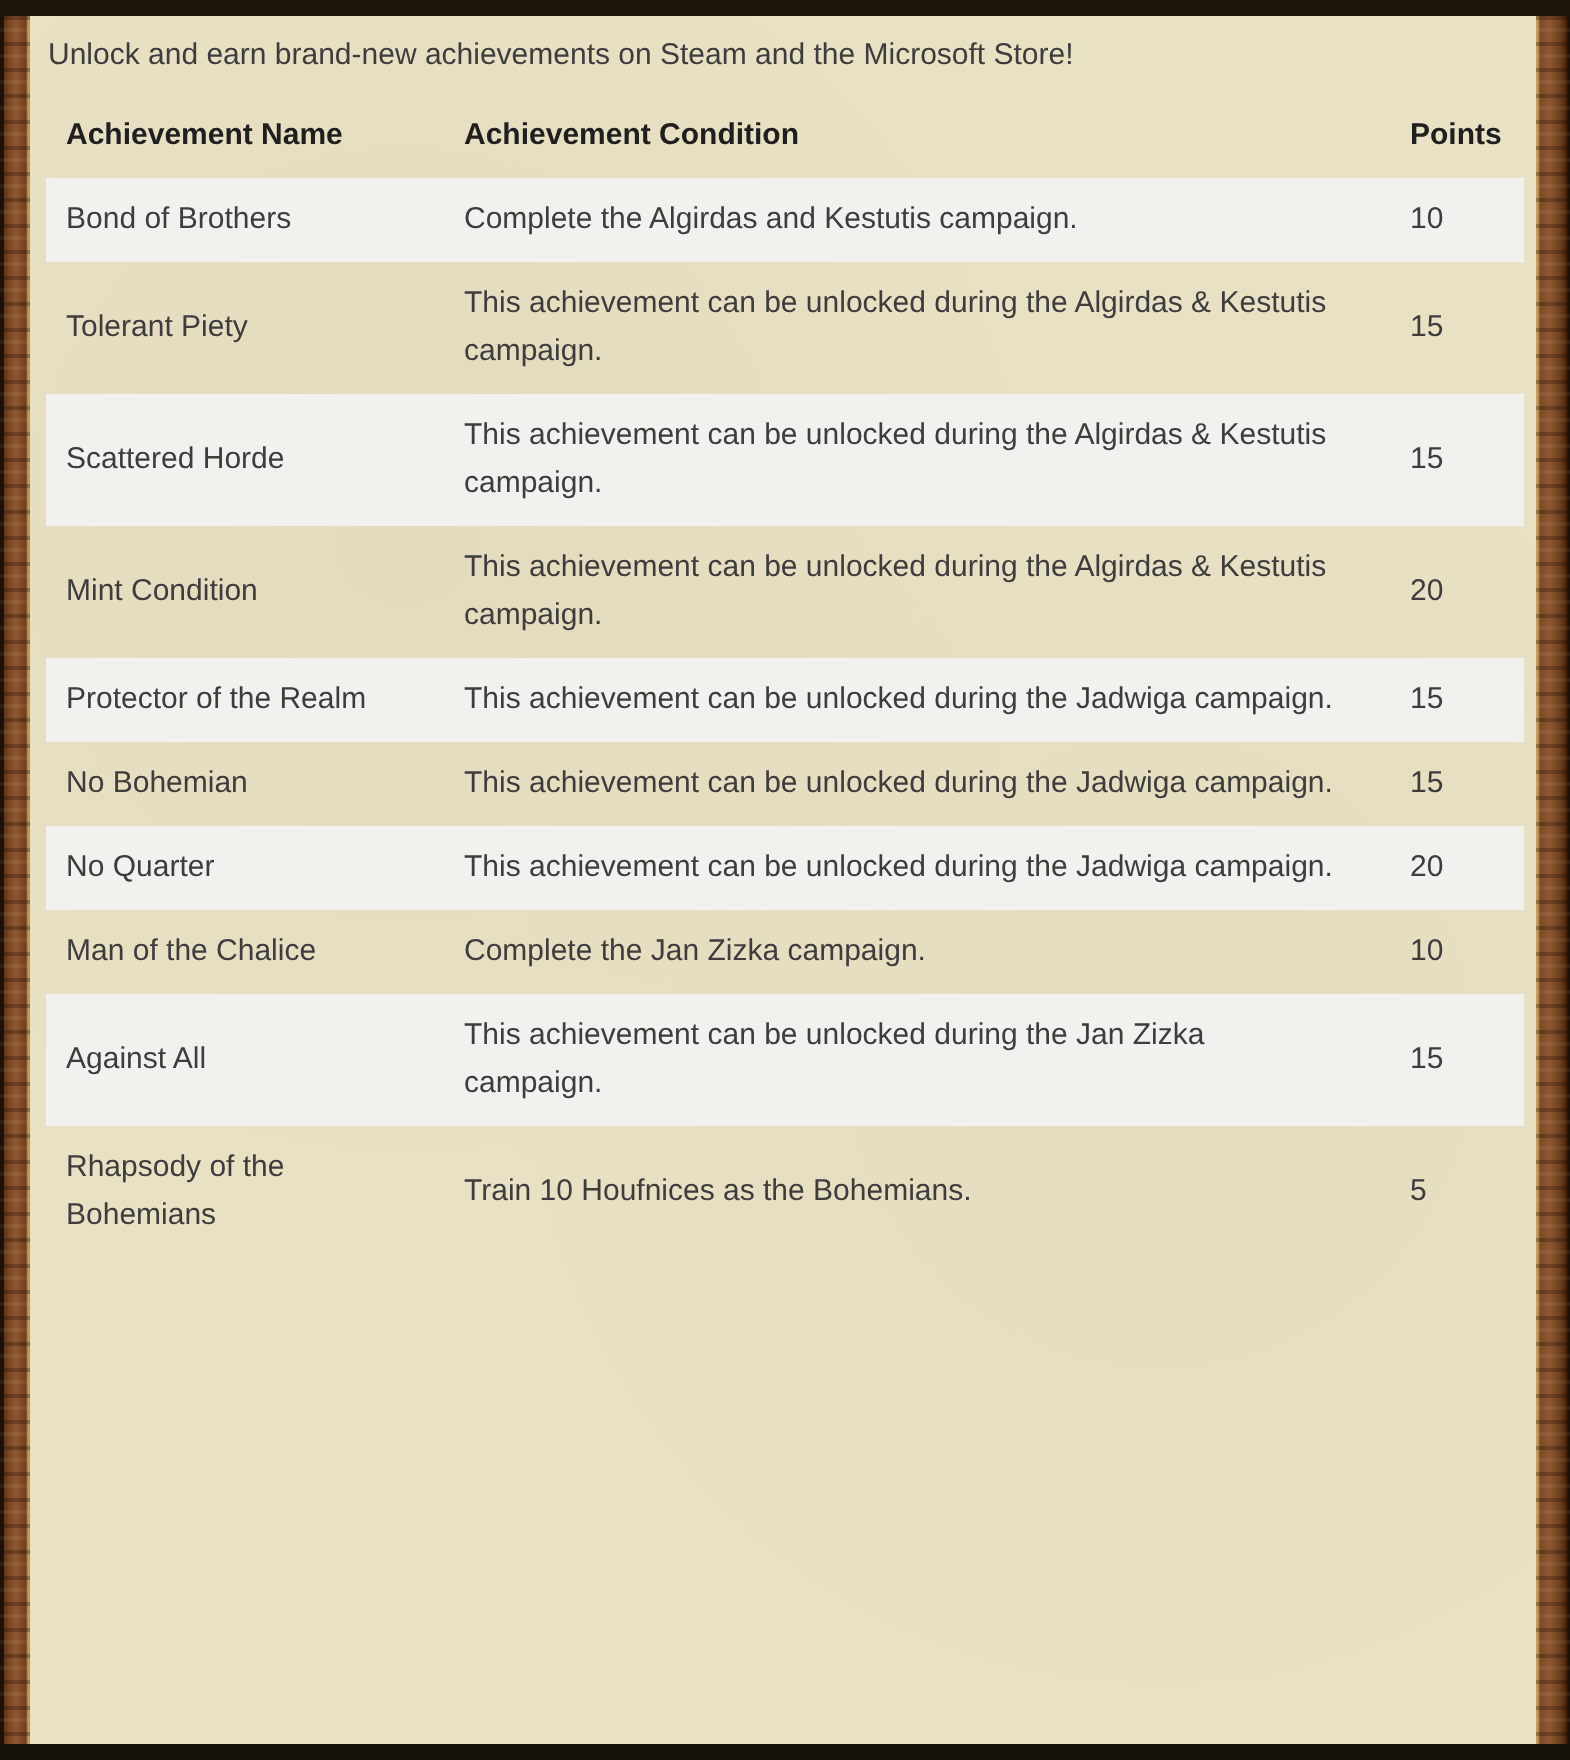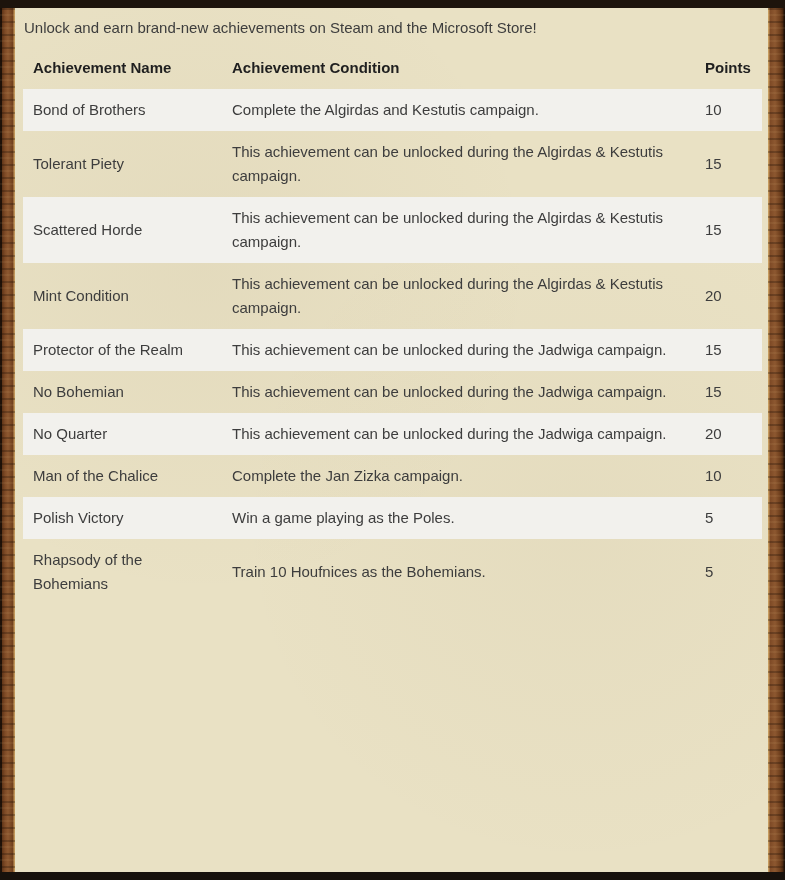--- a/index.html
+++ b/index.html
@@ -138,23 +138,23 @@
               <td class="col-name">No Quarter</td>
               <td class="col-cond">This achievement can be unlocked during the Jadwiga campaign.</td>
               <td class="col-pts">20</td>
             </tr>
             <tr>
               <td class="col-name">Man of the Chalice</td>
               <td class="col-cond">Complete the Jan Zizka campaign.</td>
               <td class="col-pts">10</td>
             </tr>
             <tr>
-              <td class="col-name">Polish Victory</td>
-              <td class="col-cond">Win a game playing as the Poles.</td>
-              <td class="col-pts">5</td>
+              <td class="col-name">Against All</td>
+              <td class="col-cond">This achievement can be unlocked during the Jan Zizka campaign.</td>
+              <td class="col-pts">15</td>
             </tr>
             <tr>
               <td class="col-name">Rhapsody of the Bohemians</td>
               <td class="col-cond">Train 10 Houfnices as the Bohemians.</td>
               <td class="col-pts">5</td>
             </tr>
           </tbody>
       </table>
     </div>
     <div class="wood right"></div>

